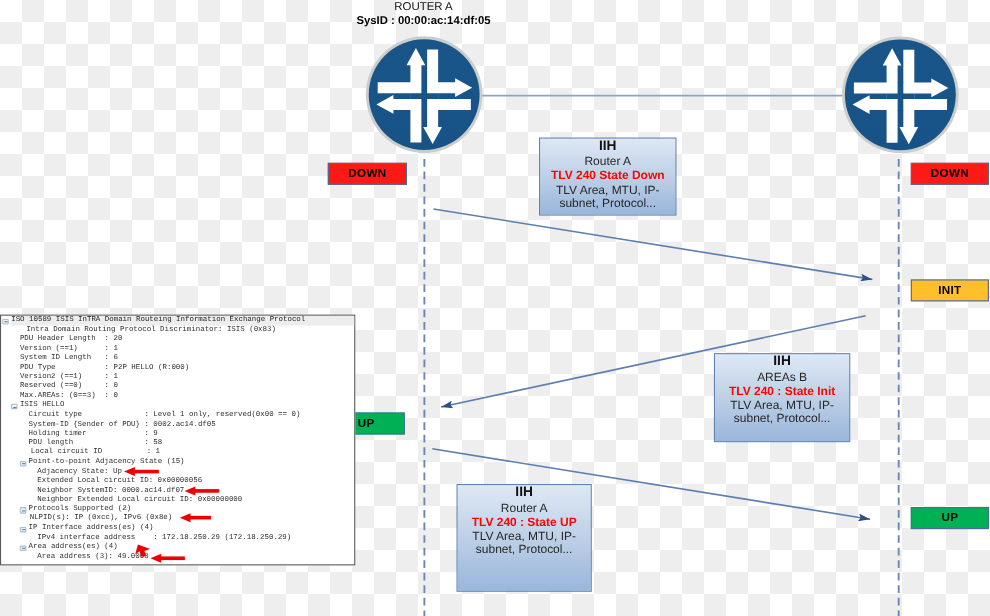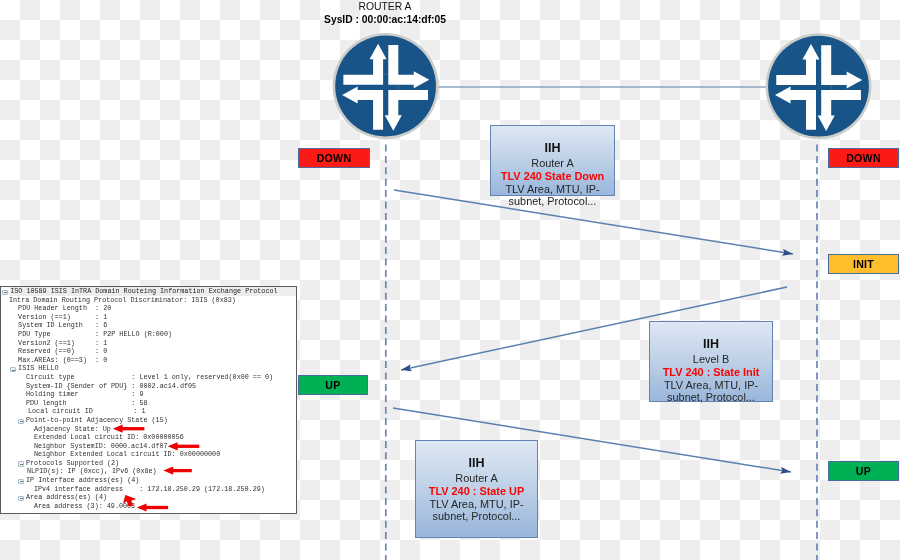--- a/index.html
+++ b/index.html
@@ -25,21 +25,21 @@
   #title .l2{font-size:10.3px;color:#000;font-weight:bold;line-height:11.6px;}
 
   
   .badge{position:absolute;box-sizing:border-box;border:1px solid #4a6c9b;
      display:flex;align-items:center;justify-content:center;
      font-weight:bold;color:#000;letter-spacing:0.3px;}
 
   
   .iihbox{position:absolute;box-sizing:border-box;border:1px solid #6384b1;
      background:linear-gradient(to bottom,#dee8f4 0%,#bdd0e6 50%,#99b6dc 100%);
-     text-align:center;color:#1a1a1a;padding-top:18px;}
+     text-align:center;color:#1a1a1a;padding-top:2px;}
   .iihbox .t{font-weight:bold;font-size:12.5px;line-height:13px;color:#111;position:relative;top:-2px;}
   .iihbox .r{font-size:10.9px;line-height:12.8px;color:#262626;}
   .iihbox .v{font-size:10.9px;line-height:12.8px;color:#fa0505;font-weight:bold;}
   .iihbox .d{font-size:10.9px;line-height:12.8px;color:#262626;}
 
   
   #pktpanel{position:absolute;box-sizing:border-box;background:#fff;
      border:1px solid #5a5a5a;overflow:hidden;}
   .pktrow{position:relative;height:8.6px;line-height:8.6px;white-space:pre;
      font-family:"Liberation Mono","DejaVu Sans Mono",monospace;
@@ -133,38 +133,38 @@
   <div id="iihboxes">
       <div class="iihbox" style="left: 490px; top: 125px; width: 125px; height: 71px;">
         <div class="t">IIH</div>
         <div class="r">Router A</div>
         <div class="v">TLV 240 State Down</div>
         <div class="d">TLV Area, MTU, IP-</div>
         <div class="d">subnet, Protocol...</div>
       </div>
       <div class="iihbox" style="left: 649px; top: 321px; width: 124px; height: 81px;">
         <div class="t">IIH</div>
-        <div class="r">Level B</div>
+        <div class="r">AREAs B</div>
         <div class="v">TLV 240 : State Init</div>
         <div class="d">TLV Area, MTU, IP-</div>
         <div class="d">subnet, Protocol...</div>
       </div>
       <div class="iihbox" style="left: 415px; top: 440px; width: 123px; height: 98px;">
         <div class="t">IIH</div>
         <div class="r">Router A</div>
         <div class="v">TLV 240 : State UP</div>
         <div class="d">TLV Area, MTU, IP-</div>
         <div class="d">subnet, Protocol...</div>
       </div>
     </div>
 
-  <div id="pktpanel" style="left: 0px; top: 286px; width: 297px; height: 228px;">
+  <div id="pktpanel" style="left: 0px; top: 286px; width: 323px; height: 228px;">
     <div id="pktrows">
         <div class="pktrow sel"><span class="exp" style="left: 1.2px; top: 2.6px;"></span><span class="tx" style="margin-left: 9.2px;">ISO 10589 ISIS InTRA Domain Routeing Information Exchange Protocol</span></div>
-        <div class="pktrow"><span class="tx" style="margin-left: 8px;">Intra Domain Routing Protocol Discriminator: ISIS (0x83)</span></div>
+        <div class="pktrow"><span class="tx" style="margin-left: 23px;">Intra Domain Routing Protocol Discriminator: ISIS (0x83)</span></div>
         <div class="pktrow"><span class="tx" style="margin-left: 17.1px;">PDU Header Length  : 20</span></div>
         <div class="pktrow"><span class="tx" style="margin-left: 17.1px;">Version (==1)      : 1</span></div>
         <div class="pktrow"><span class="tx" style="margin-left: 17.1px;">System ID Length   : 6</span></div>
         <div class="pktrow"><span class="tx" style="margin-left: 17.1px; font-family: Liberation Mono, monospace;">PDU Type           : P2P HELLO (R:000)</span></div>
         <div class="pktrow"><span class="tx" style="margin-left: 17.1px;">Version2 (==1)     : 1</span></div>
         <div class="pktrow"><span class="tx" style="margin-left: 17.1px;">Reserved (==0)     : 0</span></div>
         <div class="pktrow"><span class="tx" style="margin-left: 17.1px;">Max.AREAs: (0==3)  : 0</span></div>
         <div class="pktrow"><span class="exp" style="left: 9.1px; top: 2.6px;"></span><span class="tx" style="margin-left: 17.1px;">ISIS HELLO</span></div>
         <div class="pktrow"><span class="tx" style="margin-left: 25px;">Circuit type              : Level 1 only, reserved(0x00 == 0)</span></div>
         <div class="pktrow"><span class="tx" style="margin-left: 25px;">System-ID {Sender of PDU} : 0002.ac14.df05</span></div>

